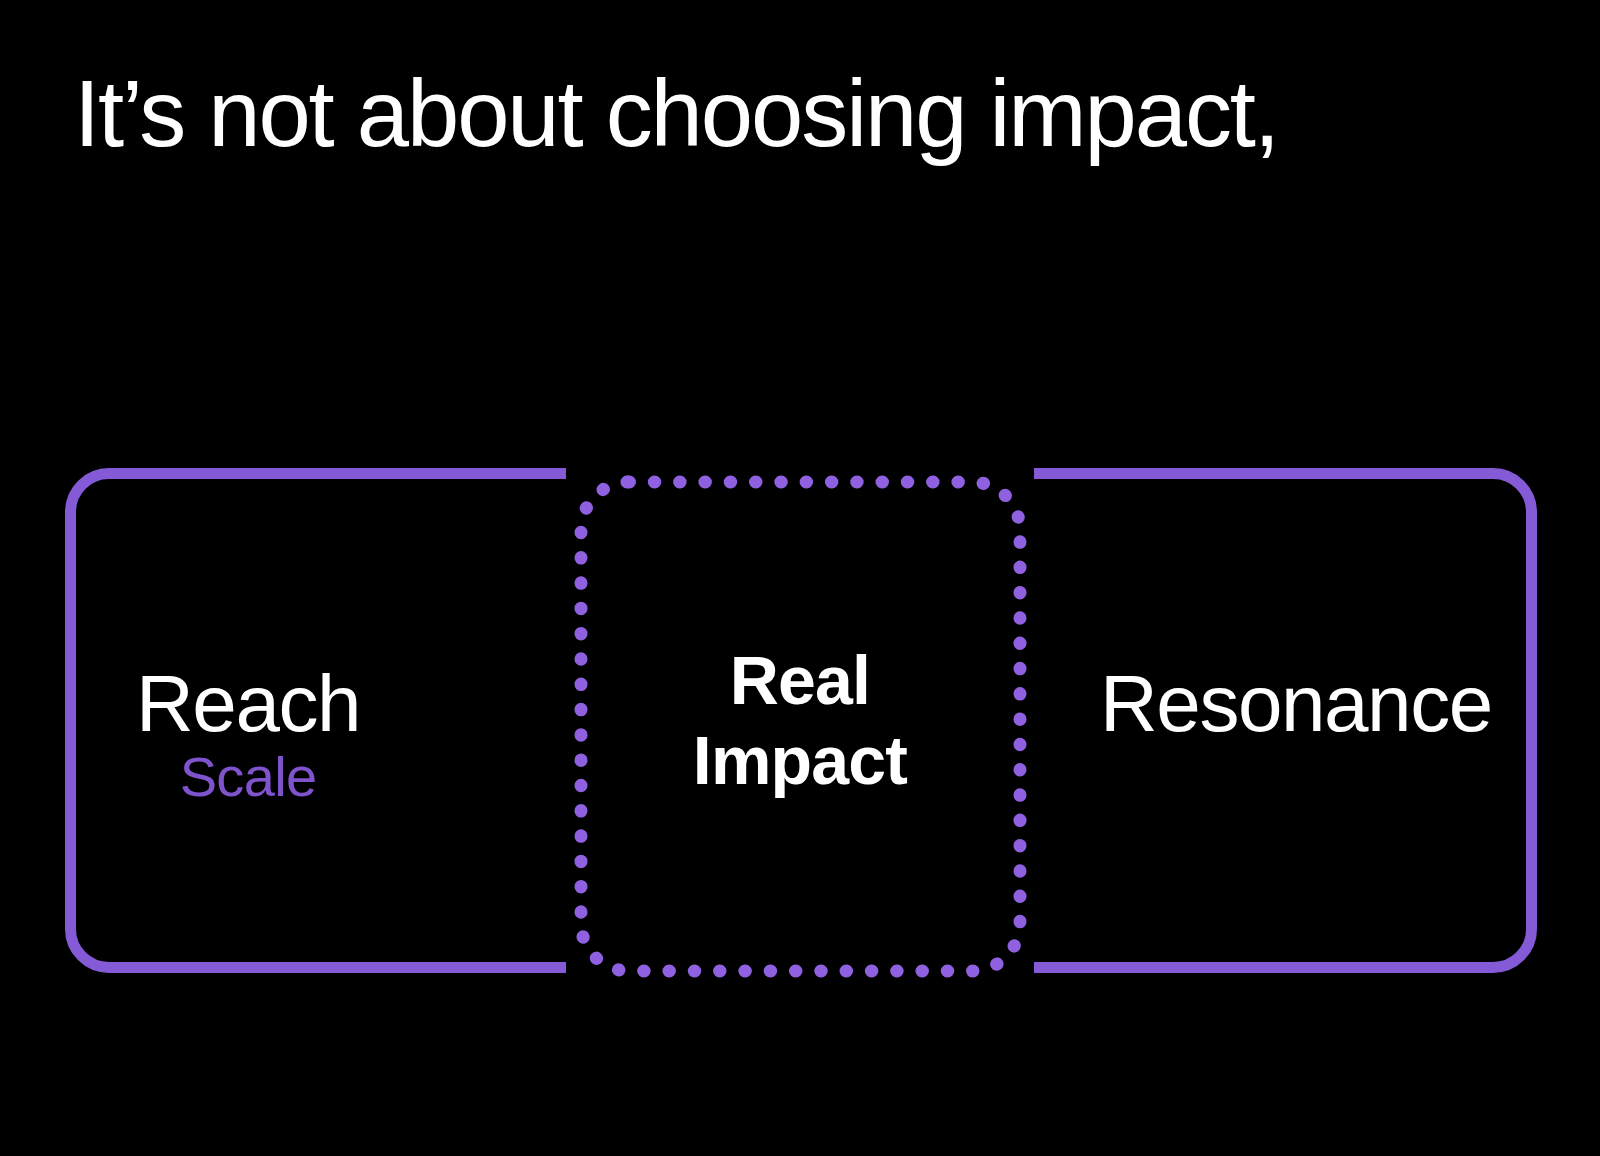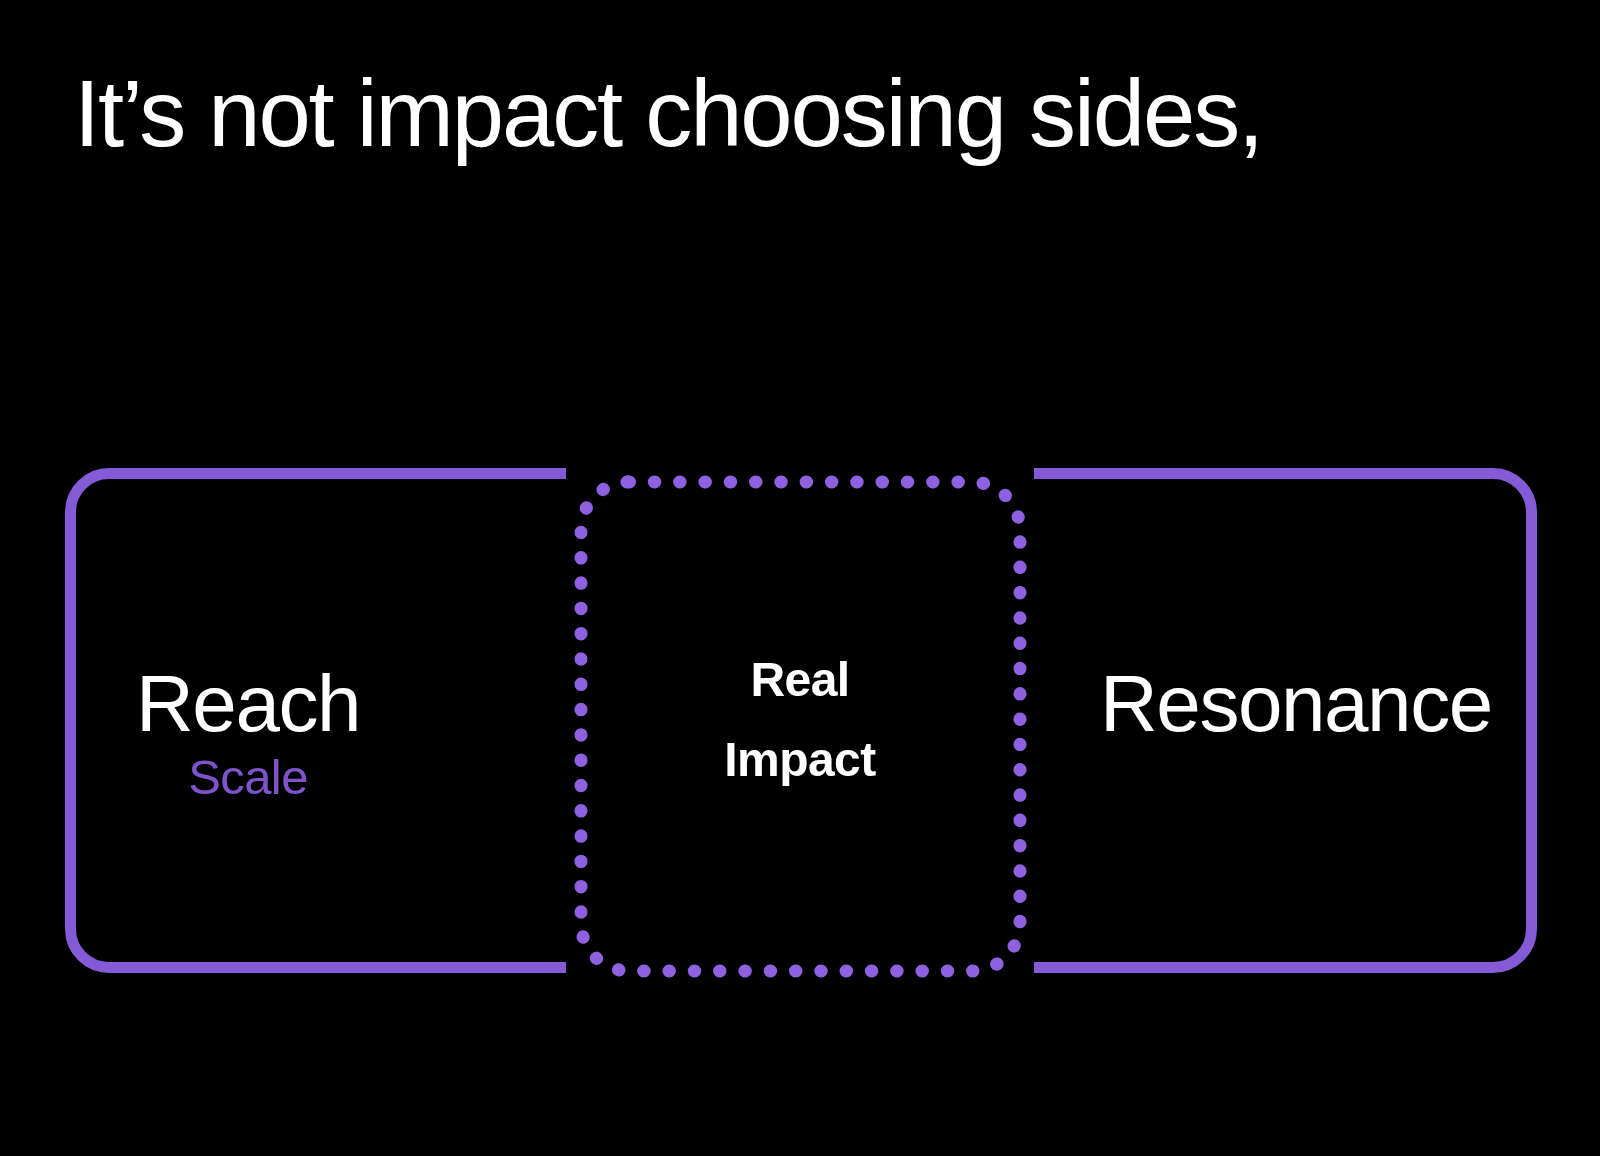--- a/index.html
+++ b/index.html
@@ -33,42 +33,42 @@
   .dotted-rect{
     fill:var(--background);
     stroke:var(--purple-dot);
     stroke-width:13;
     stroke-linecap:round;
     stroke-dasharray:0.5 24.8;
   }
   .center-label{
     position:absolute;left:575px;top:476px;width:450px;height:488px;
     display:flex;flex-direction:column;align-items:center;justify-content:center;
-    color:var(--text);font-weight:700;font-size:48px;line-height:80px;
+    color:var(--text);font-weight:700;font-size:68px;line-height:80px;
     letter-spacing:-0.012em;text-align:center;
   }
   .side-label{position:absolute;display:flex;flex-direction:column;align-items:center;}
   .side-label .main{
     color:var(--text);font-size:80px;line-height:80px;
     font-weight:400;letter-spacing:-0.018em;white-space:nowrap;
   }
   .side-label .sub{
-    color:var(--purple-label);font-size:49px;line-height:56px;
+    color:var(--purple-label);font-size:56px;line-height:56px;
     font-weight:400;letter-spacing:-0.012em;margin-top:5px;white-space:nowrap;
   }
   .label-left{left:136px;top:664px;}
   .label-right{left:1100px;top:664px;}
 </style>
 </head>
 <body>
 
 <div class="stage">
 
   <h1 class="heading">
-    <span class="line">It’s not impact choosing sides,</span>
+    <span class="line">It’s not about choosing impact,</span>
   </h1>
 
   <div class="frame"></div>
   <div class="mask mask-top"></div>
   <div class="mask mask-bottom"></div>
 
   <svg class="dotted-svg" viewBox="0 0 480 530" aria-hidden="true">
     <rect class="dotted-rect" x="21" y="22" width="439" height="489" rx="48"></rect>
   </svg>
 

